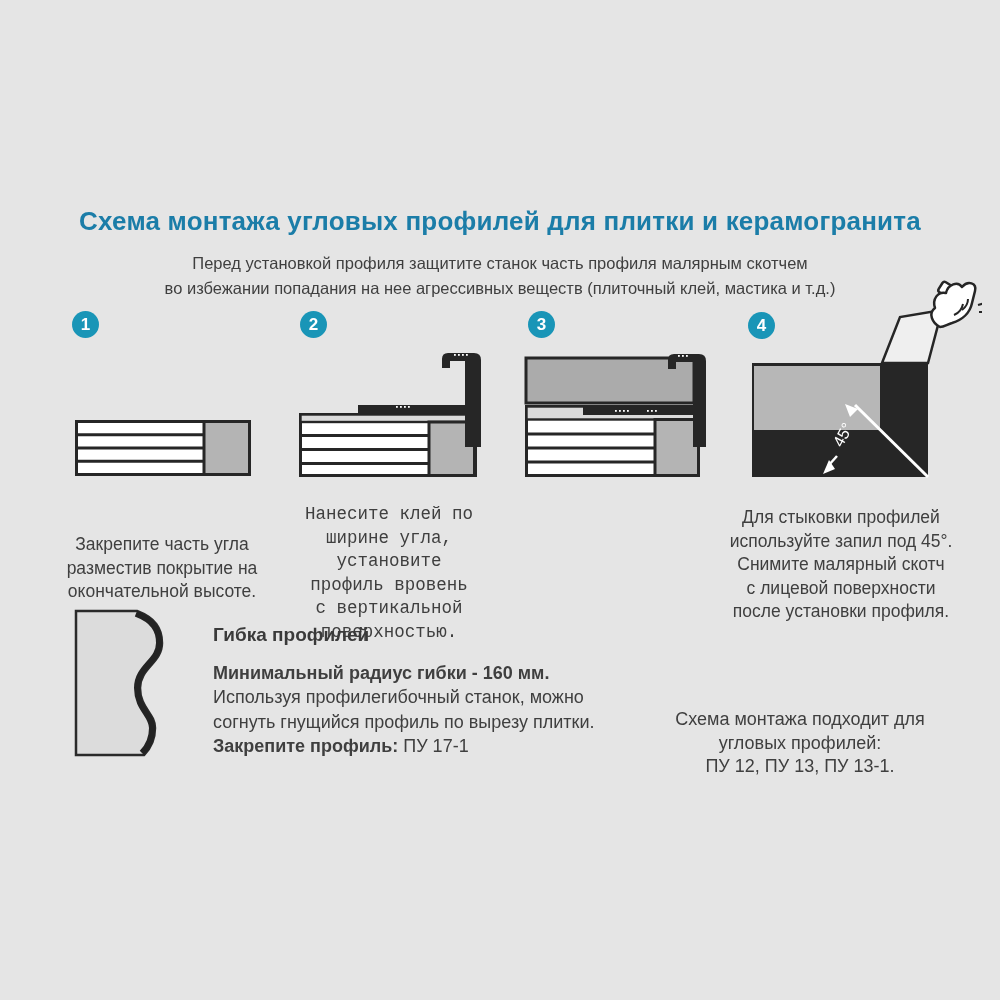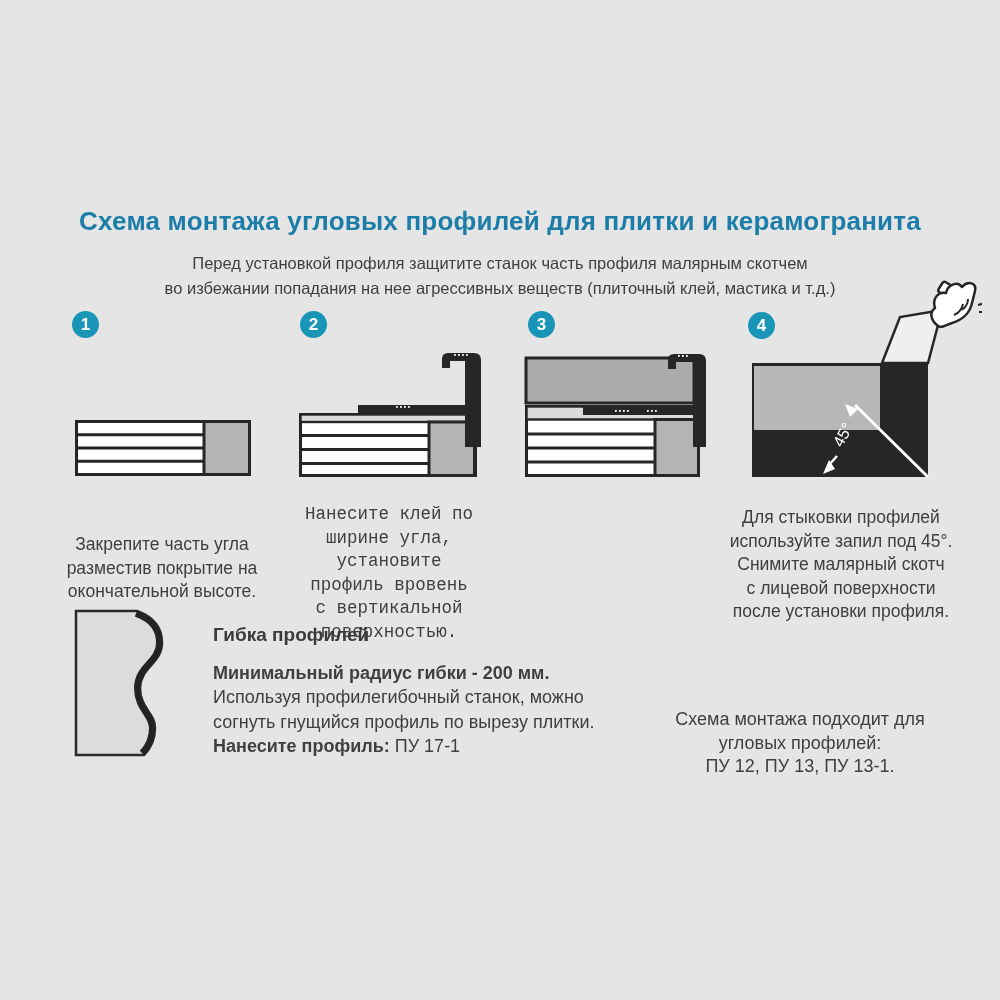--- a/index.html
+++ b/index.html
@@ -170,25 +170,25 @@
       <clipPath id="bendClip">
         <path d="M6,8 L67,8 C85,15 92,25 92,40 C92,60 70,65 70,85 C70,105 85,110 85,125 C85,140 78,148 74,152 L6,152 Z"></path>
       </clipPath>
     </defs>
     <path d="M6,8 L67,8 C85,15 92,25 92,40 C92,60 70,65 70,85 C70,105 85,110 85,125 C85,140 78,148 74,152 L6,152 Z" fill="#dcdcdc" stroke="#2a2a2a" stroke-width="2.5"></path>
     <path d="M67,8 C85,15 92,25 92,40 C92,60 70,65 70,85 C70,105 85,110 85,125 C85,140 78,148 74,152" fill="none" stroke="#232323" stroke-width="12" clip-path="url(#bendClip)"></path>
   </svg>
 
   <div class="bend-text">
     <h3>Гибка профилей</h3>
-    <div class="bold-line">Минимальный радиус гибки - 200 мм.</div>
+    <div class="bold-line">Минимальный радиус гибки - 160 мм.</div>
     <div class="bend-body">Используя профилегибочный станок, можно
 согнуть гнущийся профиль по вырезу плитки.</div>
     <div class="profile-line">
-      <span class="lbl">Нанесите профиль:</span><span class="val">ПУ 17-1</span>
+      <span class="lbl">Закрепите профиль:</span><span class="val">ПУ 17-1</span>
     </div>
   </div>
 
   <div class="compat">Схема монтажа подходит для
 угловых профилей:
 ПУ 12, ПУ 13, ПУ 13-1.</div>
 
 </div>
 
 </body></html>

